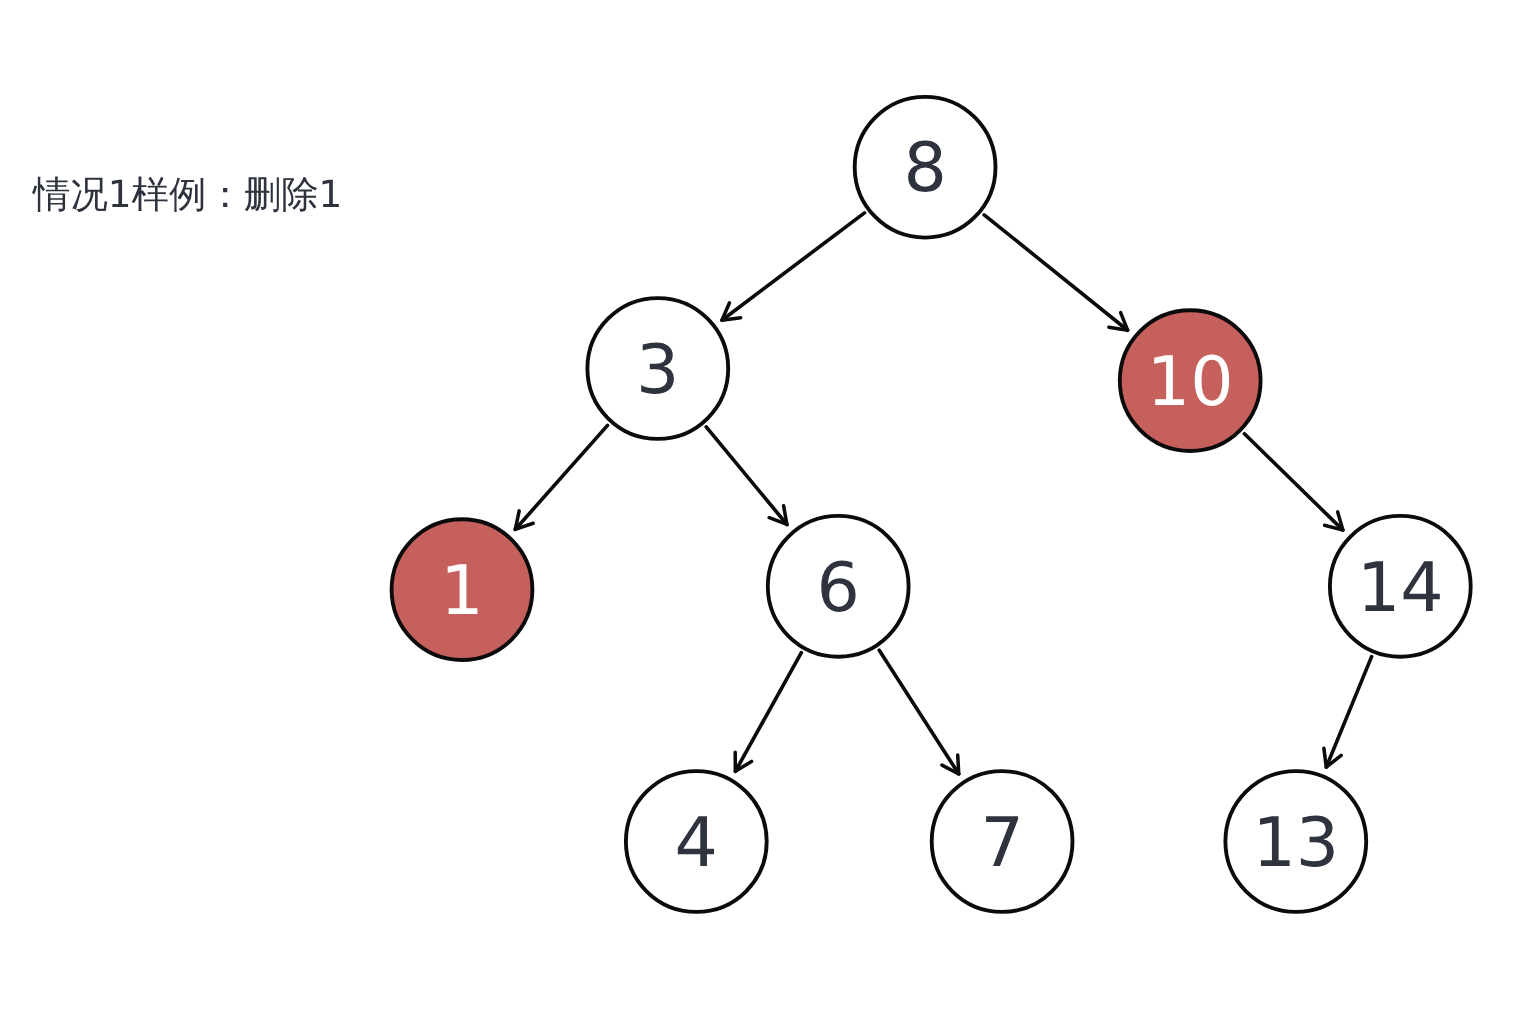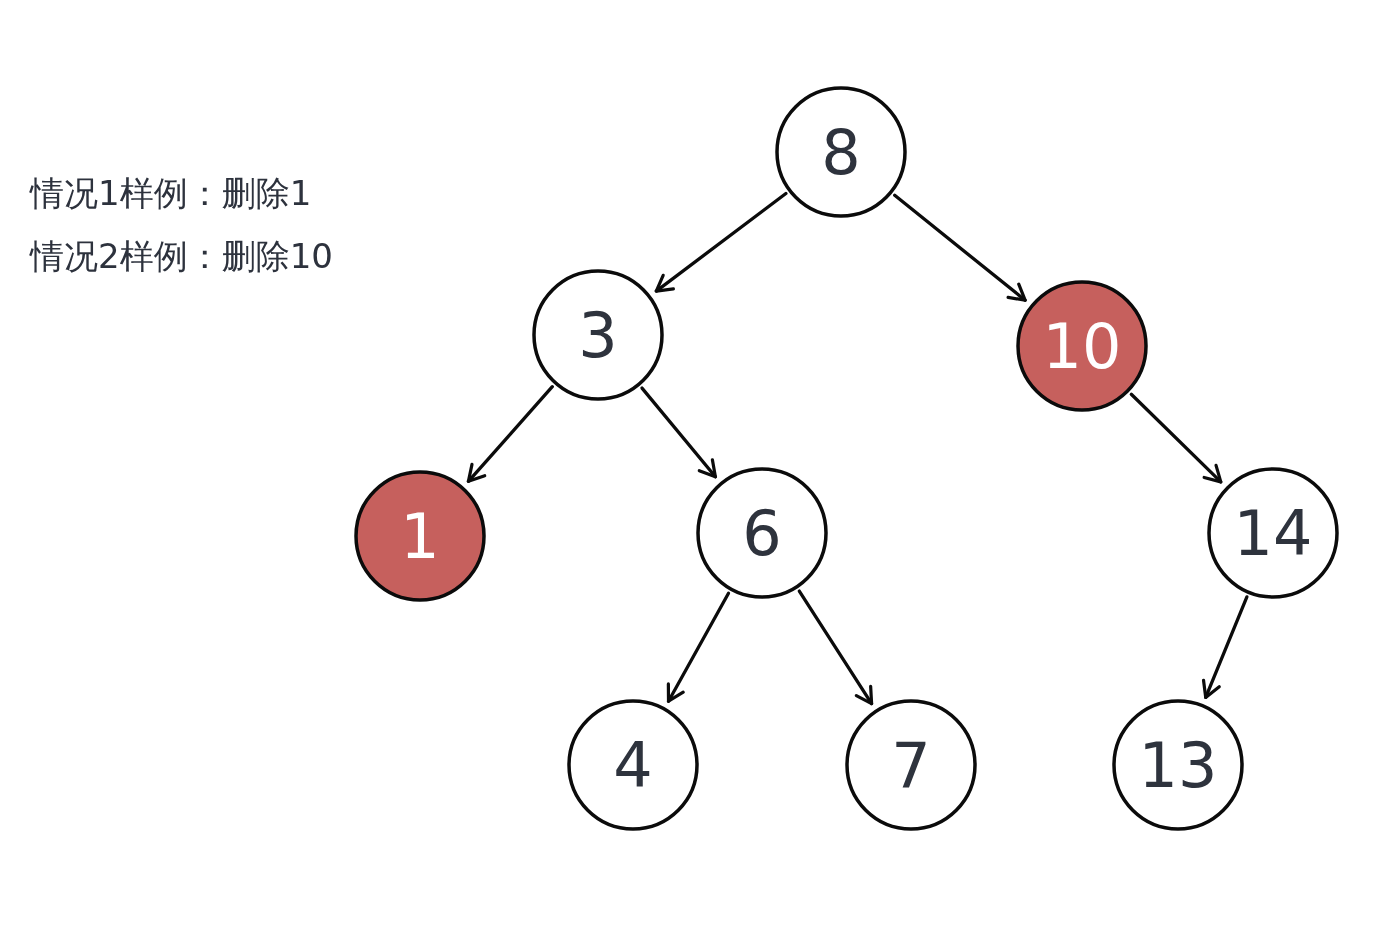--- a/index.html
+++ b/index.html
@@ -17,21 +17,21 @@
   .stage {
     position: absolute;
     left: 0;
     top: 0;
     width: 1383px;
     height: 927px;
   }
   .notes {
     position: absolute;
     left: 30px;
-    top: 162px;
+    top: 146px;
     font-size: 34px;
     line-height: 63px;
     color: #2d323d;
     white-space: nowrap;
   }
   svg.tree-canvas {
     position: absolute;
     left: 0;
     top: 0;
   }
@@ -96,16 +96,15 @@
         </g>
         <g>
           <circle cx="1178" cy="765" r="64" fill="#ffffff" stroke="#0b0b0b" stroke-width="3.5"></circle>
           <text x="1178" y="765" dy="0.355em" text-anchor="middle" class="node-label" fill="#2e333d">13</text>
         </g>
       </g>
   </svg>
 
   <div class="notes">
     <div>情况1样例：删除1</div>
-    <div>情况2样例：删除10</div>
   </div>
 
 </div>
 
 </body></html>

